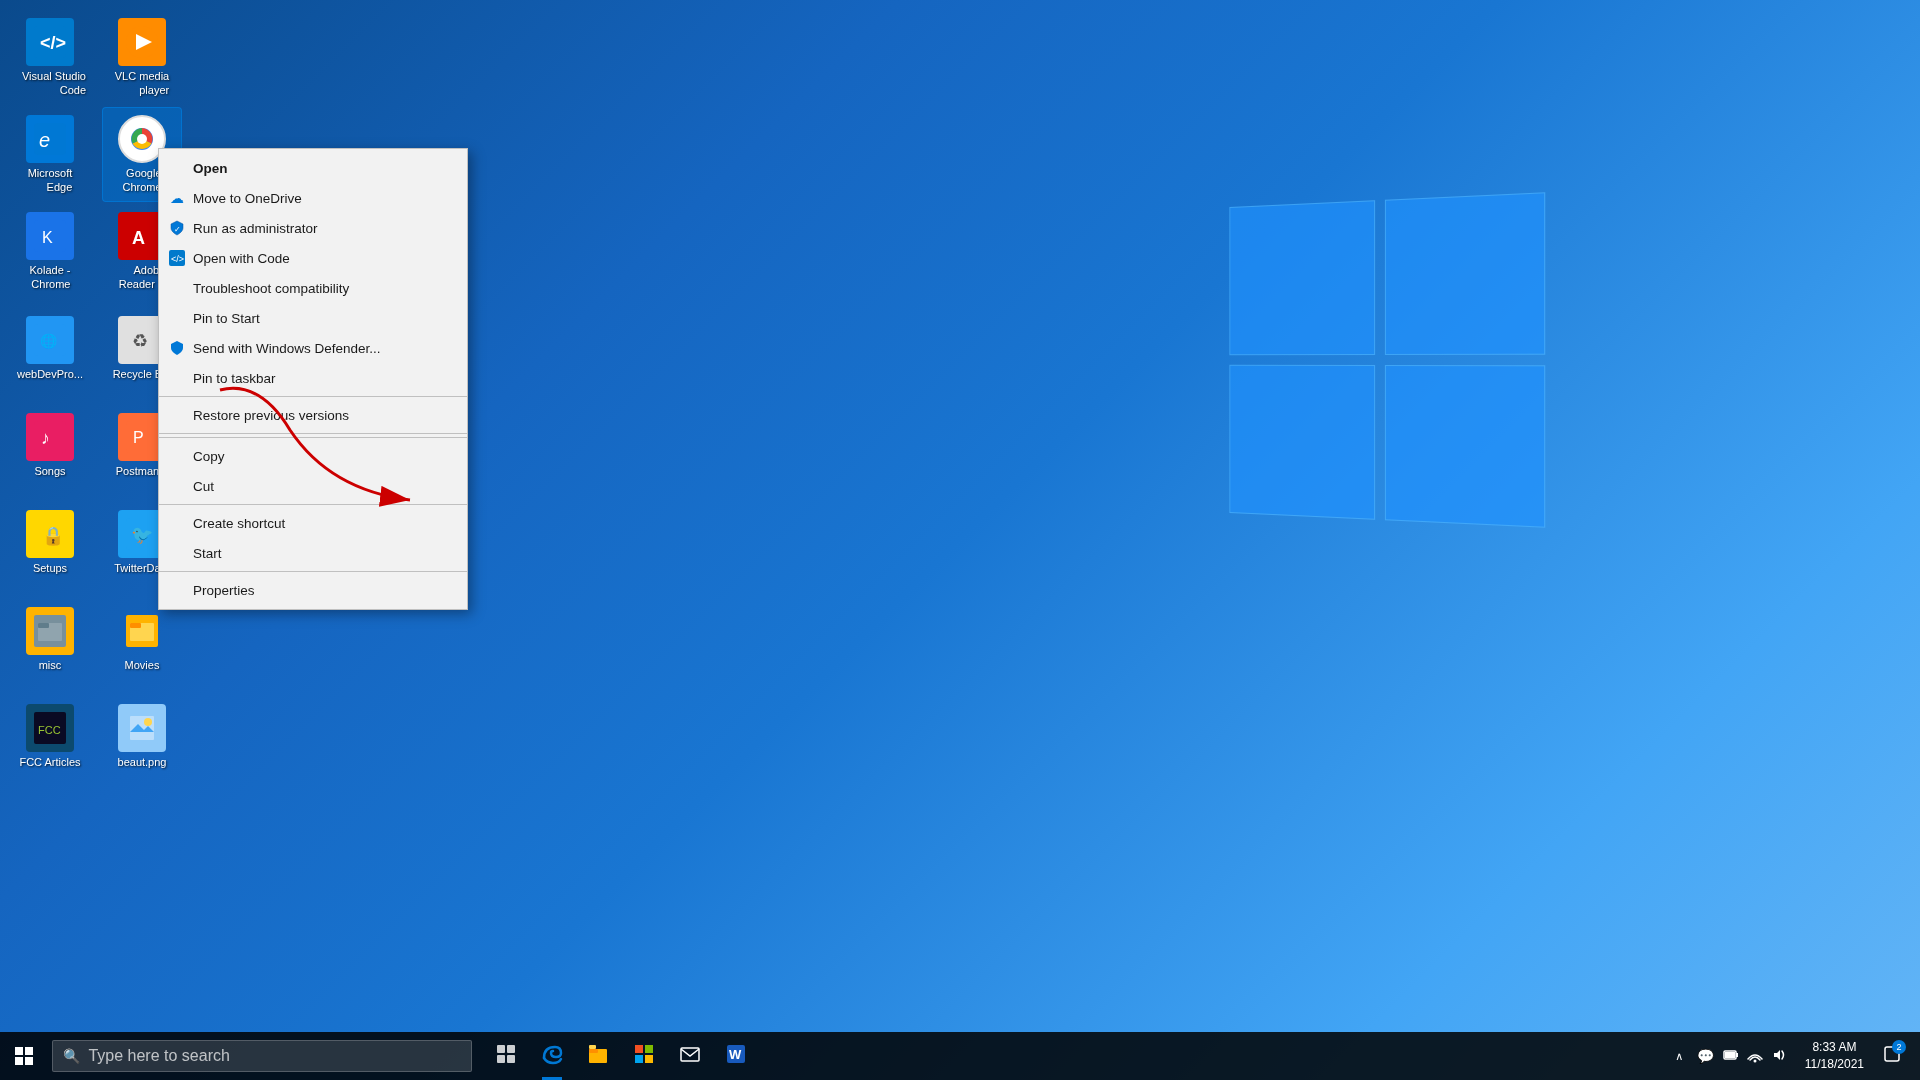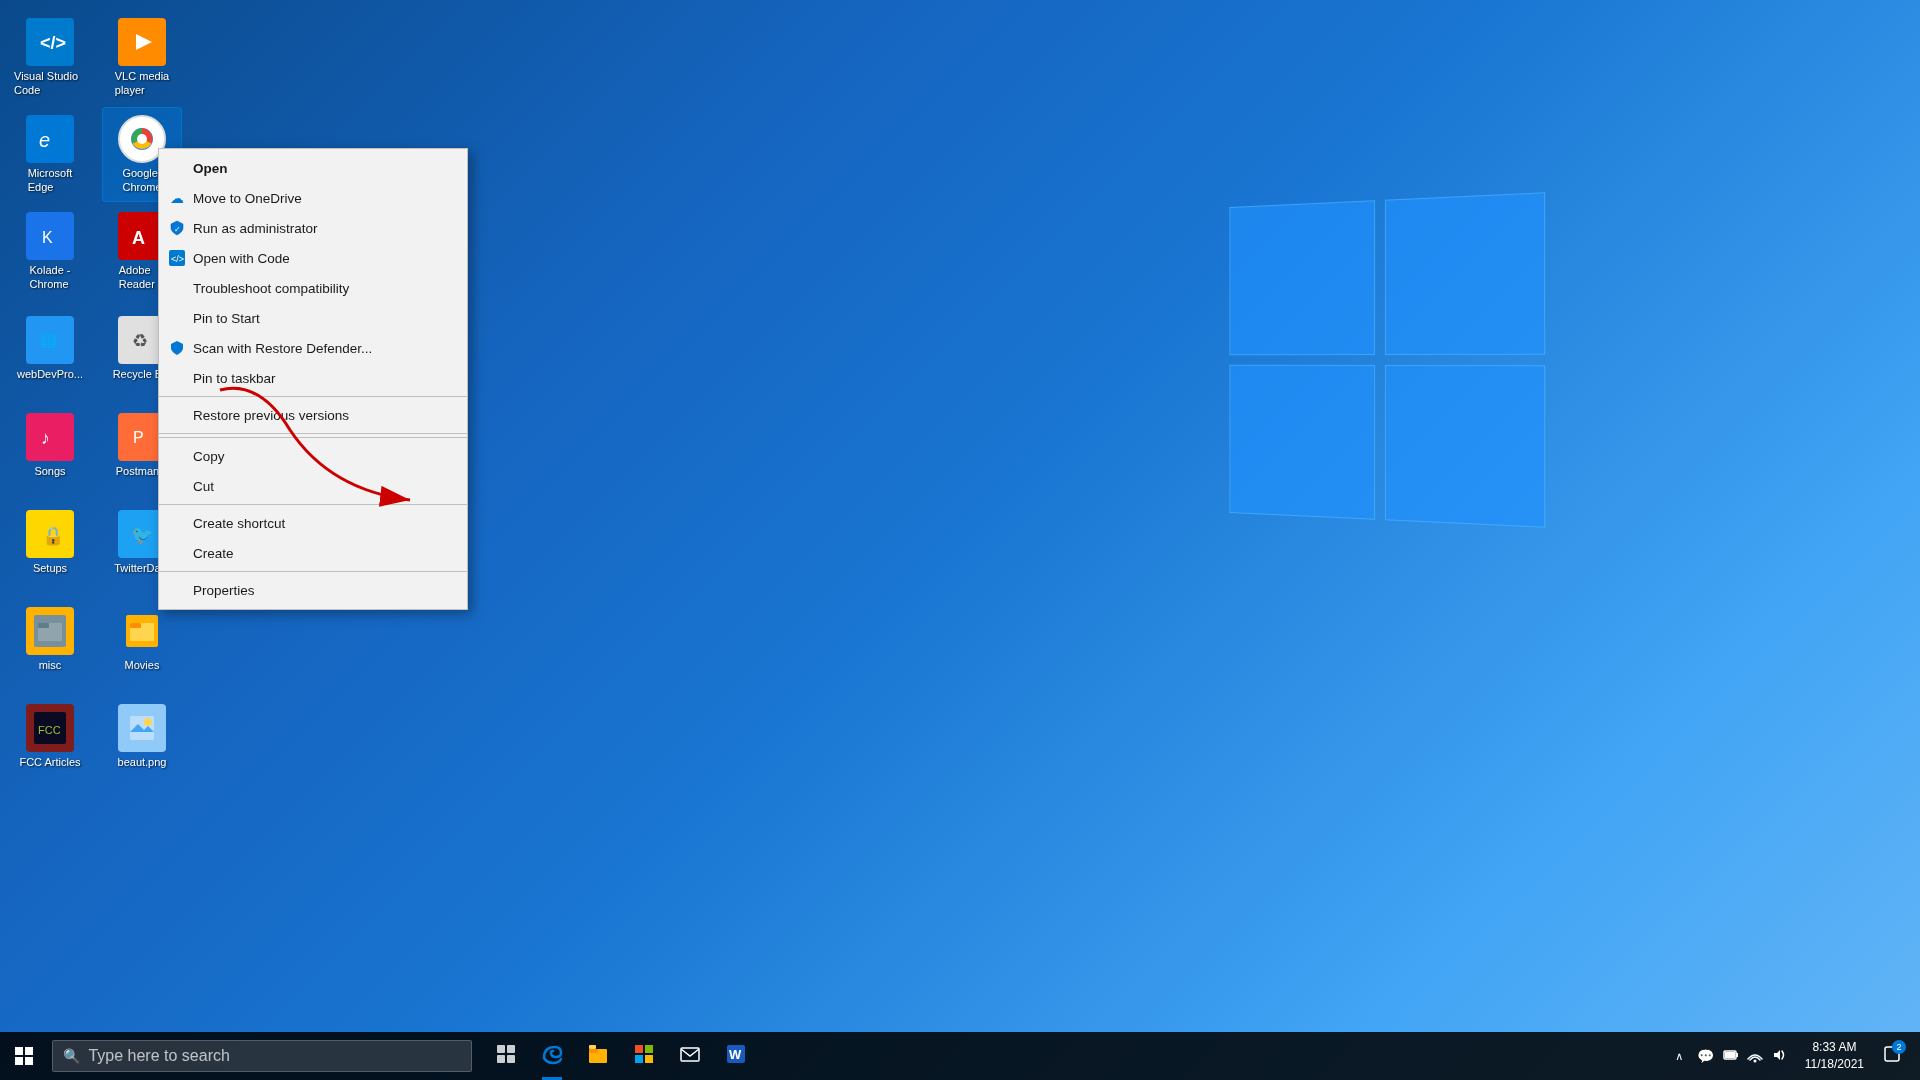--- a/index.html
+++ b/index.html
@@ -70,21 +70,21 @@
       border-radius: 4px;
       margin-bottom: 4px;
       display: flex;
       align-items: center;
       justify-content: center;
       font-size: 28px;
     }
     .icon-label {
       font-size: 11px;
       color: white;
-      text-align: left;
+      text-align: right;
       text-shadow: 1px 1px 2px rgba(0,0,0,0.8);
       line-height: 1.2;
       word-break: break-word;
     }
 
     
     .icon-vscode { background: #007acc; color: white; }
     
     .icon-vlc { background: #ff8c00; color: white; }
     
@@ -99,21 +99,21 @@
     .icon-recycle { background: #e0e0e0; color: #555; }
     
     .icon-songs { background: #e91e63; color: white; }
     
     .icon-postman { background: #ff6c37; color: white; }
     
     .icon-setups { background: #ffd700; color: #333; }
     
     .icon-twitter { background: #1da1f2; color: white; }
     
-    .icon-fcc { background: #7f1d1d; color: #99c432; }
+    .icon-fcc { background: #0c4a6e; color: #99c432; }
     
     .icon-beaut { background: #90caf9; color: #1565c0; }
 
     
     .icon-selected {
       background: rgba(0, 120, 215, 0.4);
       border: 1px solid rgba(0, 120, 215, 0.8);
     }
 
     
@@ -540,21 +540,21 @@
       <span class="ctx-icon"></span>
       <span>Pin to Start</span>
     </div>
 
     <div class="ctx-item">
       <span class="ctx-icon">
         <svg width="16" height="16" viewBox="0 0 16 16">
             <path d="M8 1 L14 4 L14 8 C14 12 8 15 8 15 C8 15 2 12 2 8 L2 4 Z" fill="#0078d7"></path>
           </svg>
       </span>
-      <span>Scan with Restore Defender...</span>
+      <span>Send with Windows Defender...</span>
     </div>
 
     <div class="ctx-item">
       <span class="ctx-icon"></span>
       <span>Pin to taskbar</span>
     </div>
     <div class="ctx-separator"></div>
 
     <div class="ctx-item">
       <span class="ctx-icon"></span>
@@ -576,21 +576,21 @@
     <div class="ctx-separator"></div>
 
     <div class="ctx-item">
       <span class="ctx-icon"></span>
       <span>Create shortcut</span>
     </div>
 
 
     <div class="ctx-item">
       <span class="ctx-icon"></span>
-      <span>Create</span>
+      <span>Start</span>
     </div>
     <div class="ctx-separator"></div>
 
     <div class="ctx-item">
       <span class="ctx-icon"></span>
       <span>Properties</span>
     </div>
   </div>
 
   <svg class="red-arrow" viewBox="0 0 320 150">

